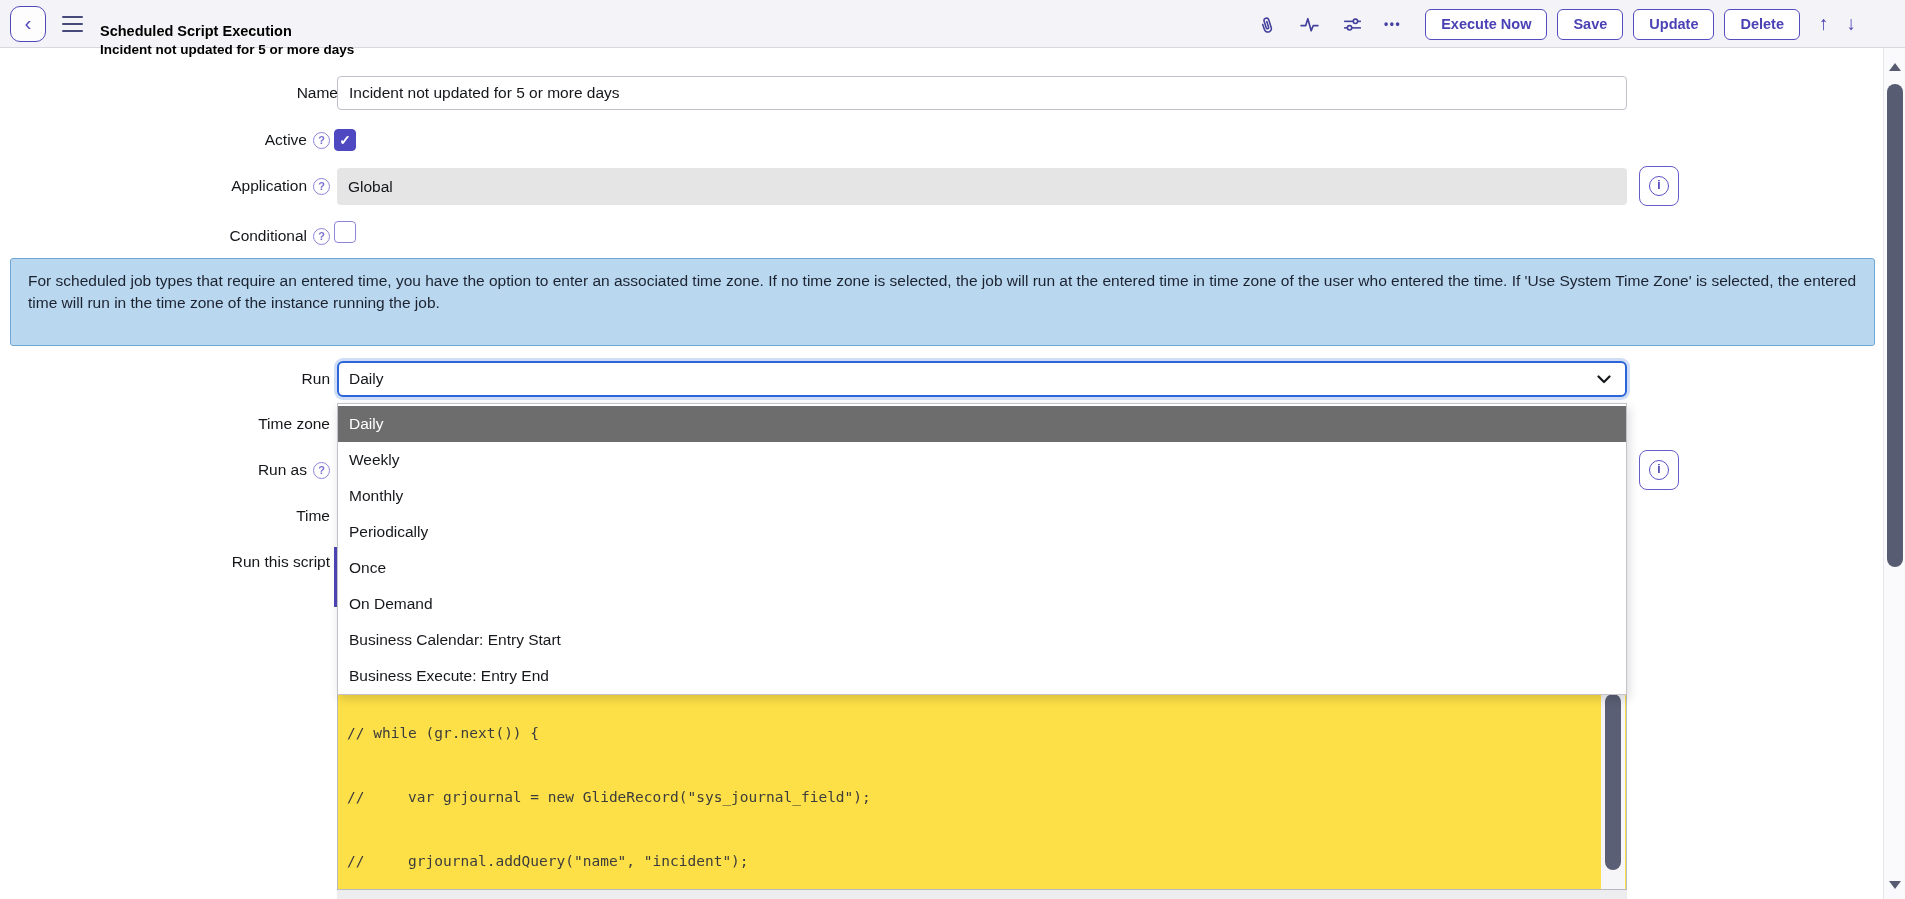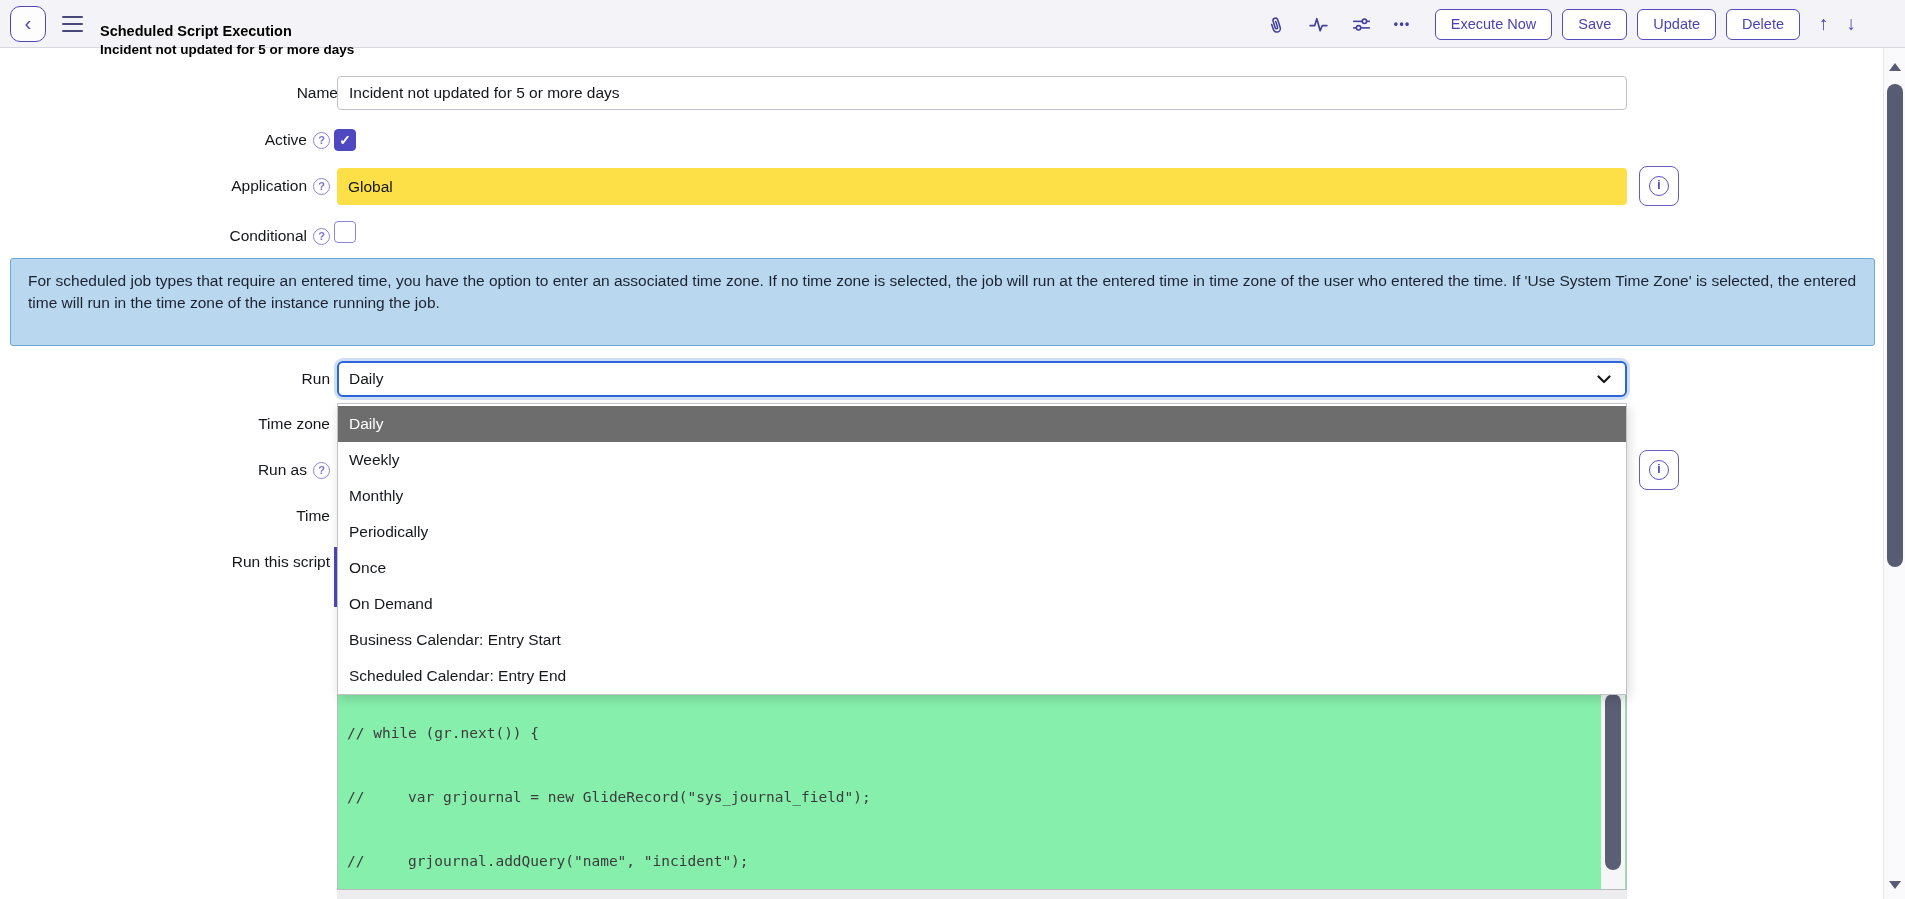--- a/index.html
+++ b/index.html
@@ -17,21 +17,21 @@
   .hamburger span { display:block; height:2.4px; background:#46497a; margin-bottom:4.6px; border-radius:1px; }
   .titles { position:absolute; left:100px; top:22px; color:#000000; }
   .titles .t1 { font-size:14.5px; font-weight:bold; line-height:19px; }
   .titles .t2 { font-size:13.5px; font-weight:bold; line-height:18px; }
   .header-right { position:absolute; right:40px; top:0; height:48px; display:flex; align-items:center; }
   .hicon { width:22px; height:22px; margin-right:21px; cursor:pointer; display:flex; align-items:center; justify-content:center; }
   .hicon svg { display:block; }
   .dots { color:#433f9e; font-size:12px; font-weight:bold; letter-spacing:1.5px; margin-right:24px; cursor:pointer; }
   .hbtn { height:31px; padding:0 15px; margin-right:10px; background:#fff;
     border:1px solid #554cc0; border-radius:6px; color:#4a42b4;
-    font-family:"Liberation Sans", sans-serif; font-size:14.5px; font-weight:normal; cursor:pointer; }
+    font-family:"Liberation Sans", sans-serif; font-size:14.5px; font-weight:bold; cursor:pointer; }
   .arrow { color:#4a42b4; font-size:19px; font-weight:600; padding:0 9px; cursor:pointer; }
 
   
   .scrollbar { position:absolute; left:1883px; top:48px; width:22px; height:851px;
     background:#fafafc; border-left:1px solid #e6e6ec; }
   .tri-up { position:absolute; left:5px; top:15px; width:0; height:0;
     border-left:6px solid transparent; border-right:6px solid transparent;
     border-bottom:8px solid #585c72; cursor:pointer; }
   .tri-down { position:absolute; left:5px; bottom:10px; width:0; height:0;
     border-left:6px solid transparent; border-right:6px solid transparent;
@@ -48,21 +48,21 @@
   .text-input { position:absolute; left:337px; top:76px; width:1290px; height:34px;
     border:1px solid #c0c0cc; border-radius:4px; padding:0 11px; font-size:15.5px;
     color:#14161a; font-family:"Liberation Sans", sans-serif; background:#fff; }
   .checkbox { position:absolute; width:22px; height:22px; border:1.5px solid #8d85d8;
     border-radius:4px; background:#fff; cursor:pointer; display:flex; align-items:center;
     justify-content:center; }
   .checkbox .check { display:none; color:#fff; font-size:14px; font-weight:bold; }
   .checkbox.checked { background:#4f49c1; border-color:#4f49c1; }
   .checkbox.checked .check { display:block; }
   .ro-field { position:absolute; left:337px; top:168px; width:1290px; height:37px;
-    background:#fde047; border-radius:4px; font-size:15.5px; color:#14161a;
+    background:#e5e5e5; border-radius:4px; font-size:15.5px; color:#14161a;
     line-height:37px; padding:0 11px; }
   .info-btn { position:absolute; width:40px; height:40px; background:#fff;
     border:1px solid #665dc6; border-radius:8px; cursor:pointer;
     display:flex; align-items:center; justify-content:center; }
   .info-btn .i-circle { width:20px; height:20px; border:1.5px solid #5a50c4; border-radius:50%;
     color:#4a42b4; font-size:12px; font-style:normal; font-weight:bold;
     line-height:17px; text-align:center; }
   .info-box { position:absolute; left:10px; top:258px; width:1865px; height:88px;
     background:#b9d8ef; border:1px solid #6fa8d6; border-radius:3px;
     padding:11px 17px; font-size:15.5px; line-height:22px; color:#1c2230; }
@@ -78,21 +78,21 @@
   
   .dropdown { position:absolute; left:337px; top:403px; width:1290px; height:292px;
     background:#fff; border:1px solid #c2c2c8; box-shadow:2px 4px 10px rgba(0,0,0,0.15);
     padding-top:2px; z-index:20; }
   .opt { height:36px; line-height:36px; padding-left:11px; font-size:15.5px;
     color:#16181c; cursor:pointer; }
   .opt.selected { background:#6d6d6d; color:#fff; }
 
   
   .editor { position:absolute; left:337px; top:690px; width:1290px; height:200px;
-    background:#86efac; border-left:1px solid #b9b9c2; border-right:1px solid #b9b9c2;
+    background:#fde047; border-left:1px solid #b9b9c2; border-right:1px solid #b9b9c2;
     border-bottom:1px solid #b9b9c2; overflow:hidden; z-index:5; cursor:text; }
   .code { position:absolute; left:9px; top:-9px; right:30px;
     font-family:"DejaVu Sans Mono", monospace; font-size:14.5px; line-height:21.2px;
     color:#3c3c3c; white-space:pre; }
   .ed-scroll { position:absolute; right:1px; top:0; width:24px; height:199px; background:#f6f6f8; }
   .ed-thumb { position:absolute; left:4px; top:4px; width:16px; height:176px;
     background:#5b5f75; border-radius:8px; cursor:pointer; }
   .editor-bottom { position:absolute; left:337px; top:890px; width:1290px; height:9px; background:#ededf0; }
 </style>
 </head>
@@ -227,21 +227,21 @@
   <div class="editor-bottom"></div>
 
   <div class="dropdown">
     <div class="opt selected">Daily</div>
     <div class="opt">Weekly</div>
     <div class="opt">Monthly</div>
     <div class="opt">Periodically</div>
     <div class="opt">Once</div>
     <div class="opt">On Demand</div>
     <div class="opt">Business Calendar: Entry Start</div>
-    <div class="opt">Scheduled Calendar: Entry End</div>
+    <div class="opt">Business Execute: Entry End</div>
   </div>
 
   <div class="scrollbar">
     <div class="tri-up"></div>
     <div class="sb-thumb"></div>
     <div class="tri-down"></div>
   </div>
 
 </div>
 

